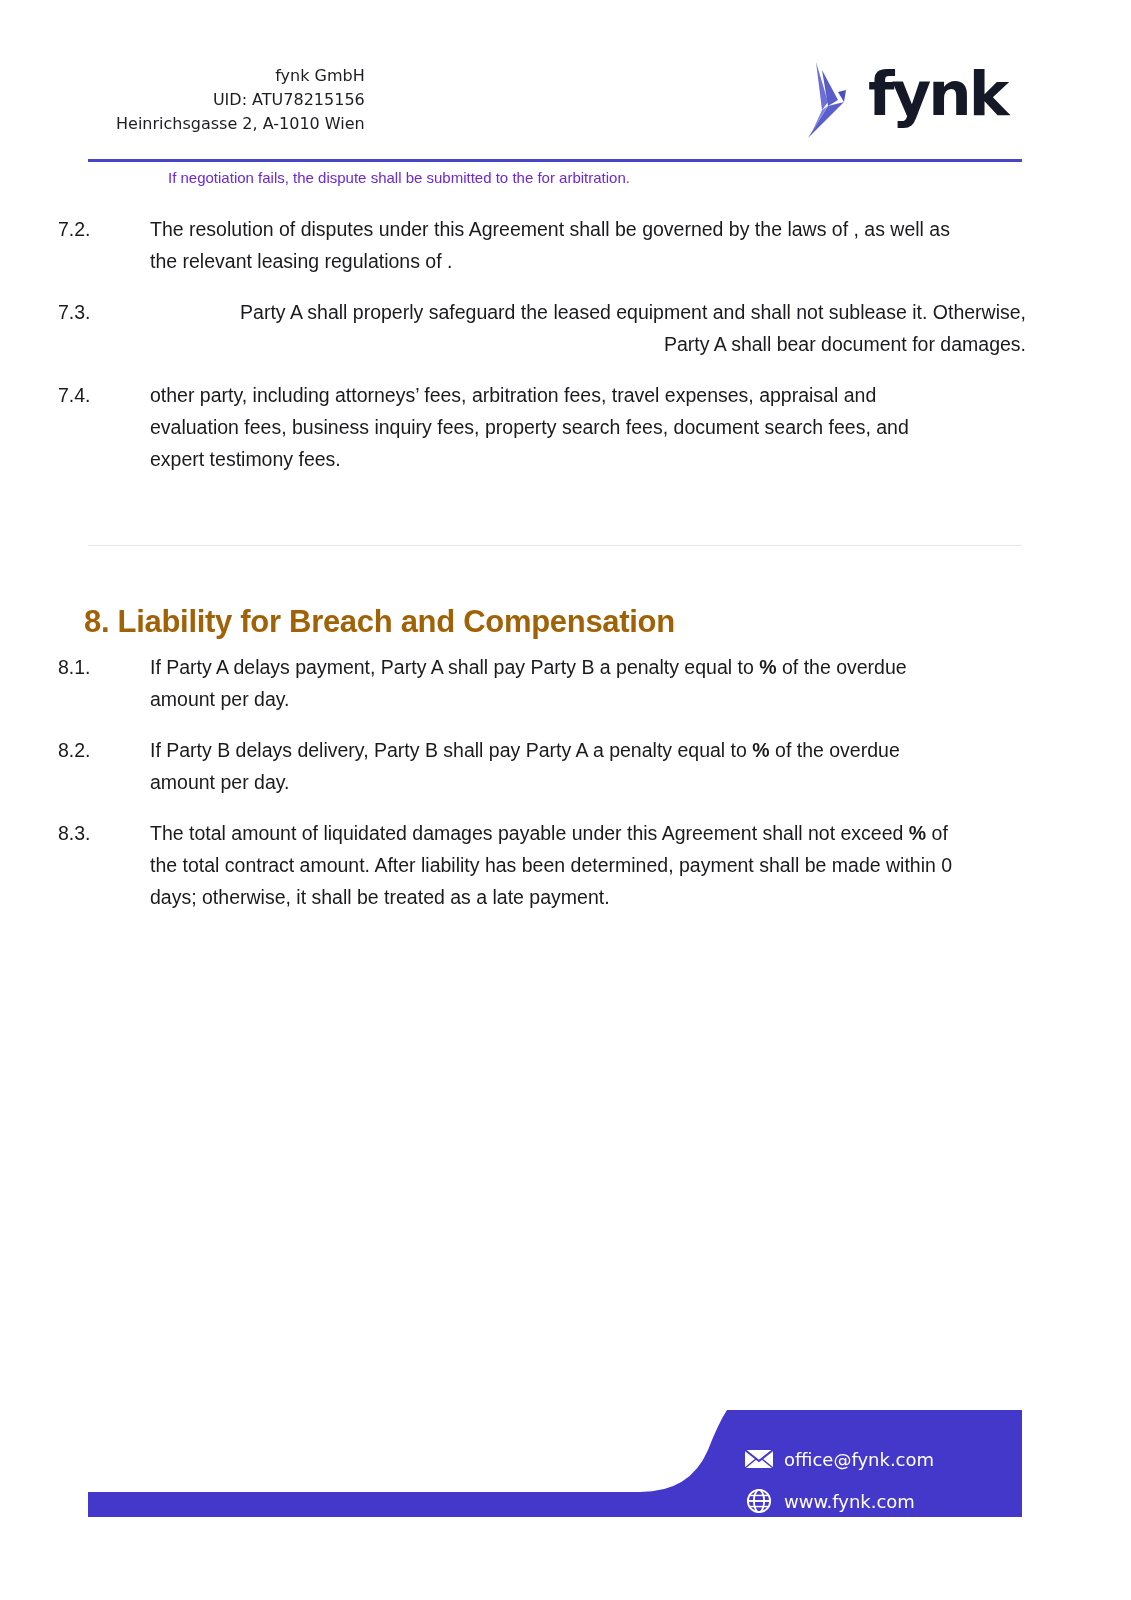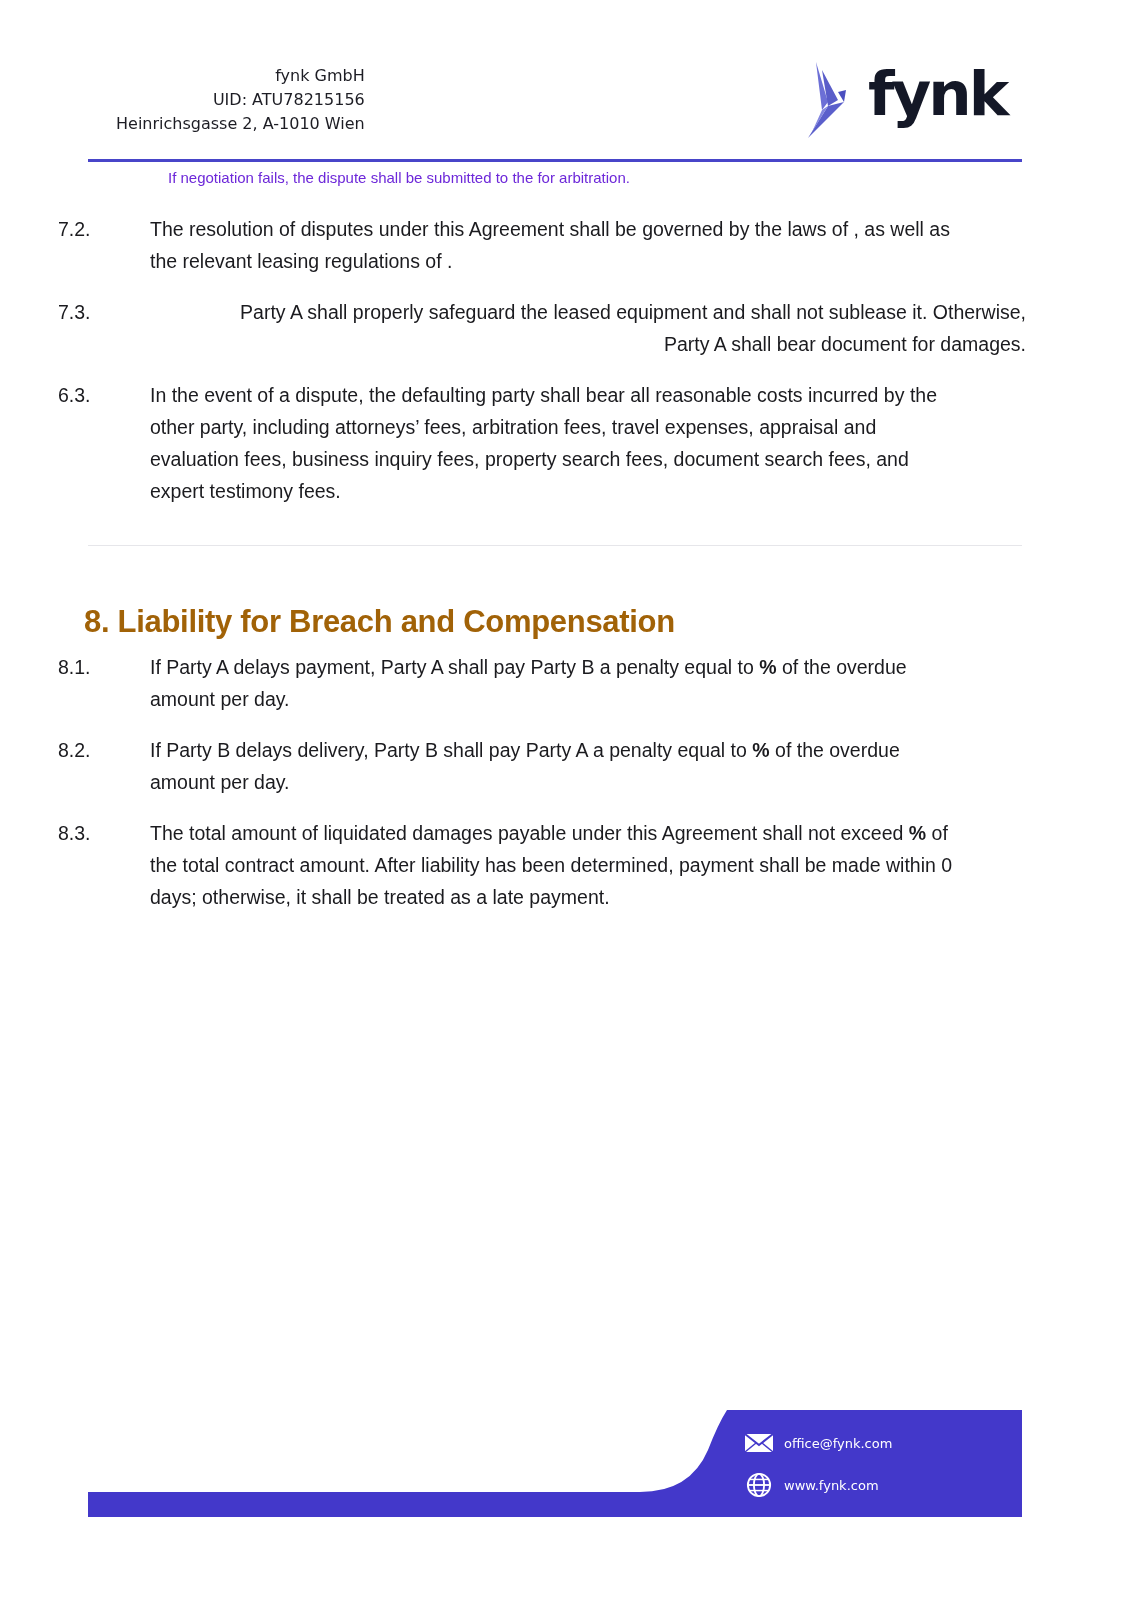--- a/index.html
+++ b/index.html
@@ -32,21 +32,21 @@
     .sep { position: absolute; left: 88px; top: 545px; width: 934px; height: 1px; background: #e6e6ea; }
     .h2 {
       position: absolute; left: 84px; top: 604px;
       font-size: 31px; font-weight: bold; color: #a16207; letter-spacing: -0.3px;
     }
 
     .footer-strip { position: absolute; left: 88px; top: 1492px; width: 934px; height: 25px; background: #4338ca; }
     .footer-svg { position: absolute; left: 600px; top: 1410px; }
     .contact {
       position: absolute; left: 744px; font-family: "DejaVu Sans", sans-serif;
-      font-size: 13px; color: #ffffff; display: flex; align-items: center; gap: 10px;
+      font-size: 18px; color: #ffffff; display: flex; align-items: center; gap: 10px; margin-top: 16px;
     }
     .contact .ic { width: 30px; height: 26px; display: inline-block; }
   </style>
 </head>
 <body>
 
 <div class="company">
   <div>fynk GmbH</div>
   <div>UID: ATU78215156</div>
   <div>Heinrichsgasse 2, A-1010 Wien</div>
@@ -77,23 +77,22 @@
 
 <div class="clause" style="left:58px; top:296px;">
   <span class="num">7.3.</span>
   <div class="txt" style="left:96px;text-align:right;">
     <div>Party A shall properly safeguard the leased equipment and shall not sublease it. Otherwise,</div>
     <div>Party A shall bear document for damages.</div>
   </div>
 </div>
 
 <div class="clause" style="left:58px; top:379px;">
-  <span class="num">6.3.</span>
+  <span class="num">7.4.</span>
   <div class="txt" style="left:92px;">
-    <div>In the event of a dispute, the defaulting party shall bear all reasonable costs incurred by the</div>
     <div>other party, including attorneys’ fees, arbitration fees, travel expenses, appraisal and</div>
     <div>evaluation fees, business inquiry fees, property search fees, document search fees, and</div>
     <div>expert testimony fees.</div>
   </div>
 </div>
 
 <div class="sep"></div>
 
 <div class="h2">8. Liability for Breach and Compensation</div>
 

